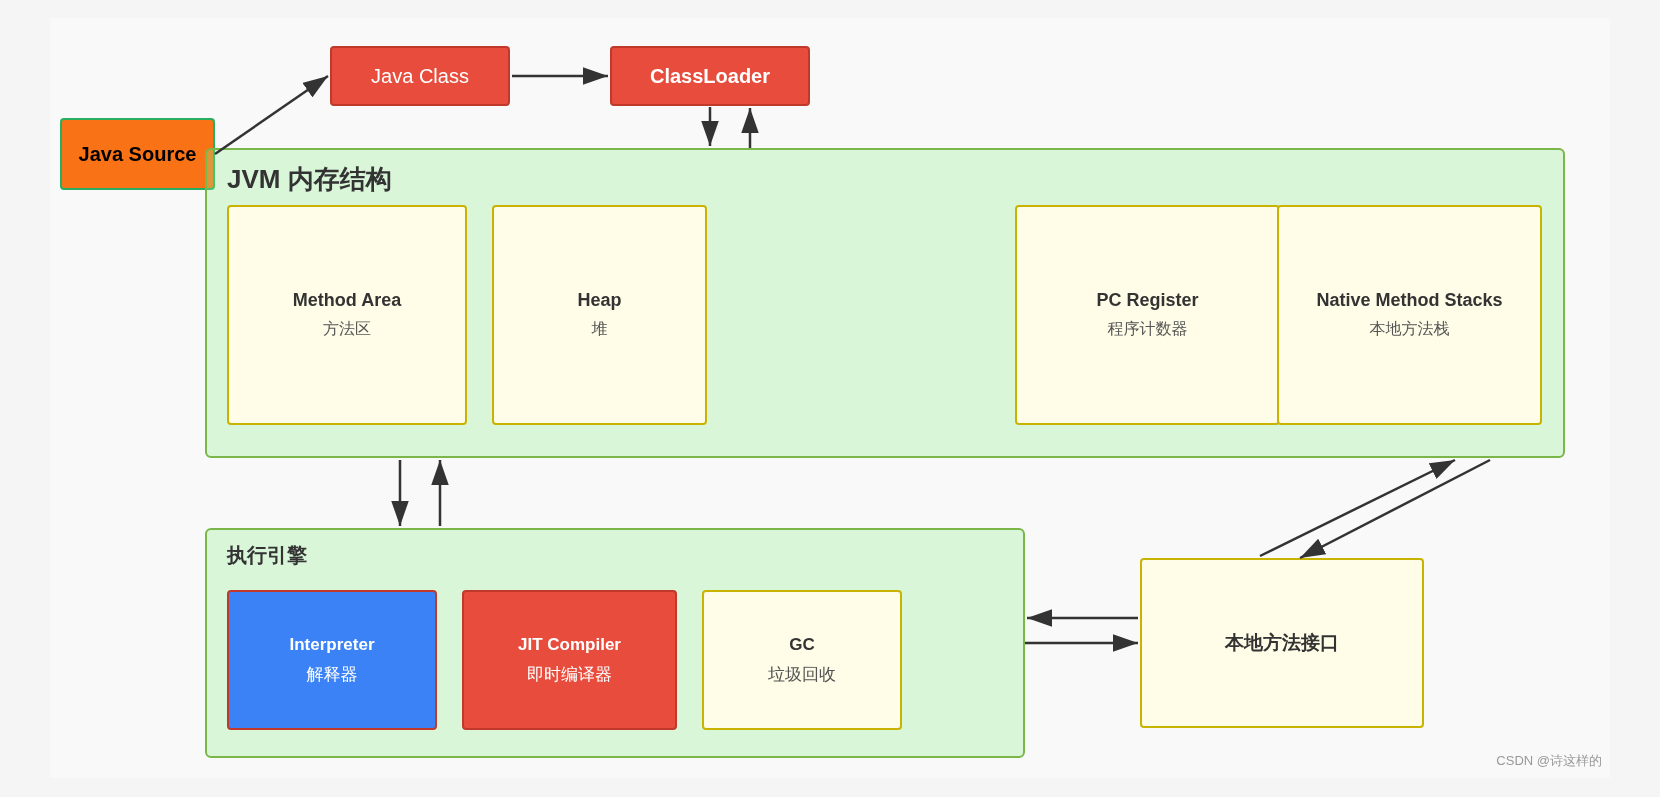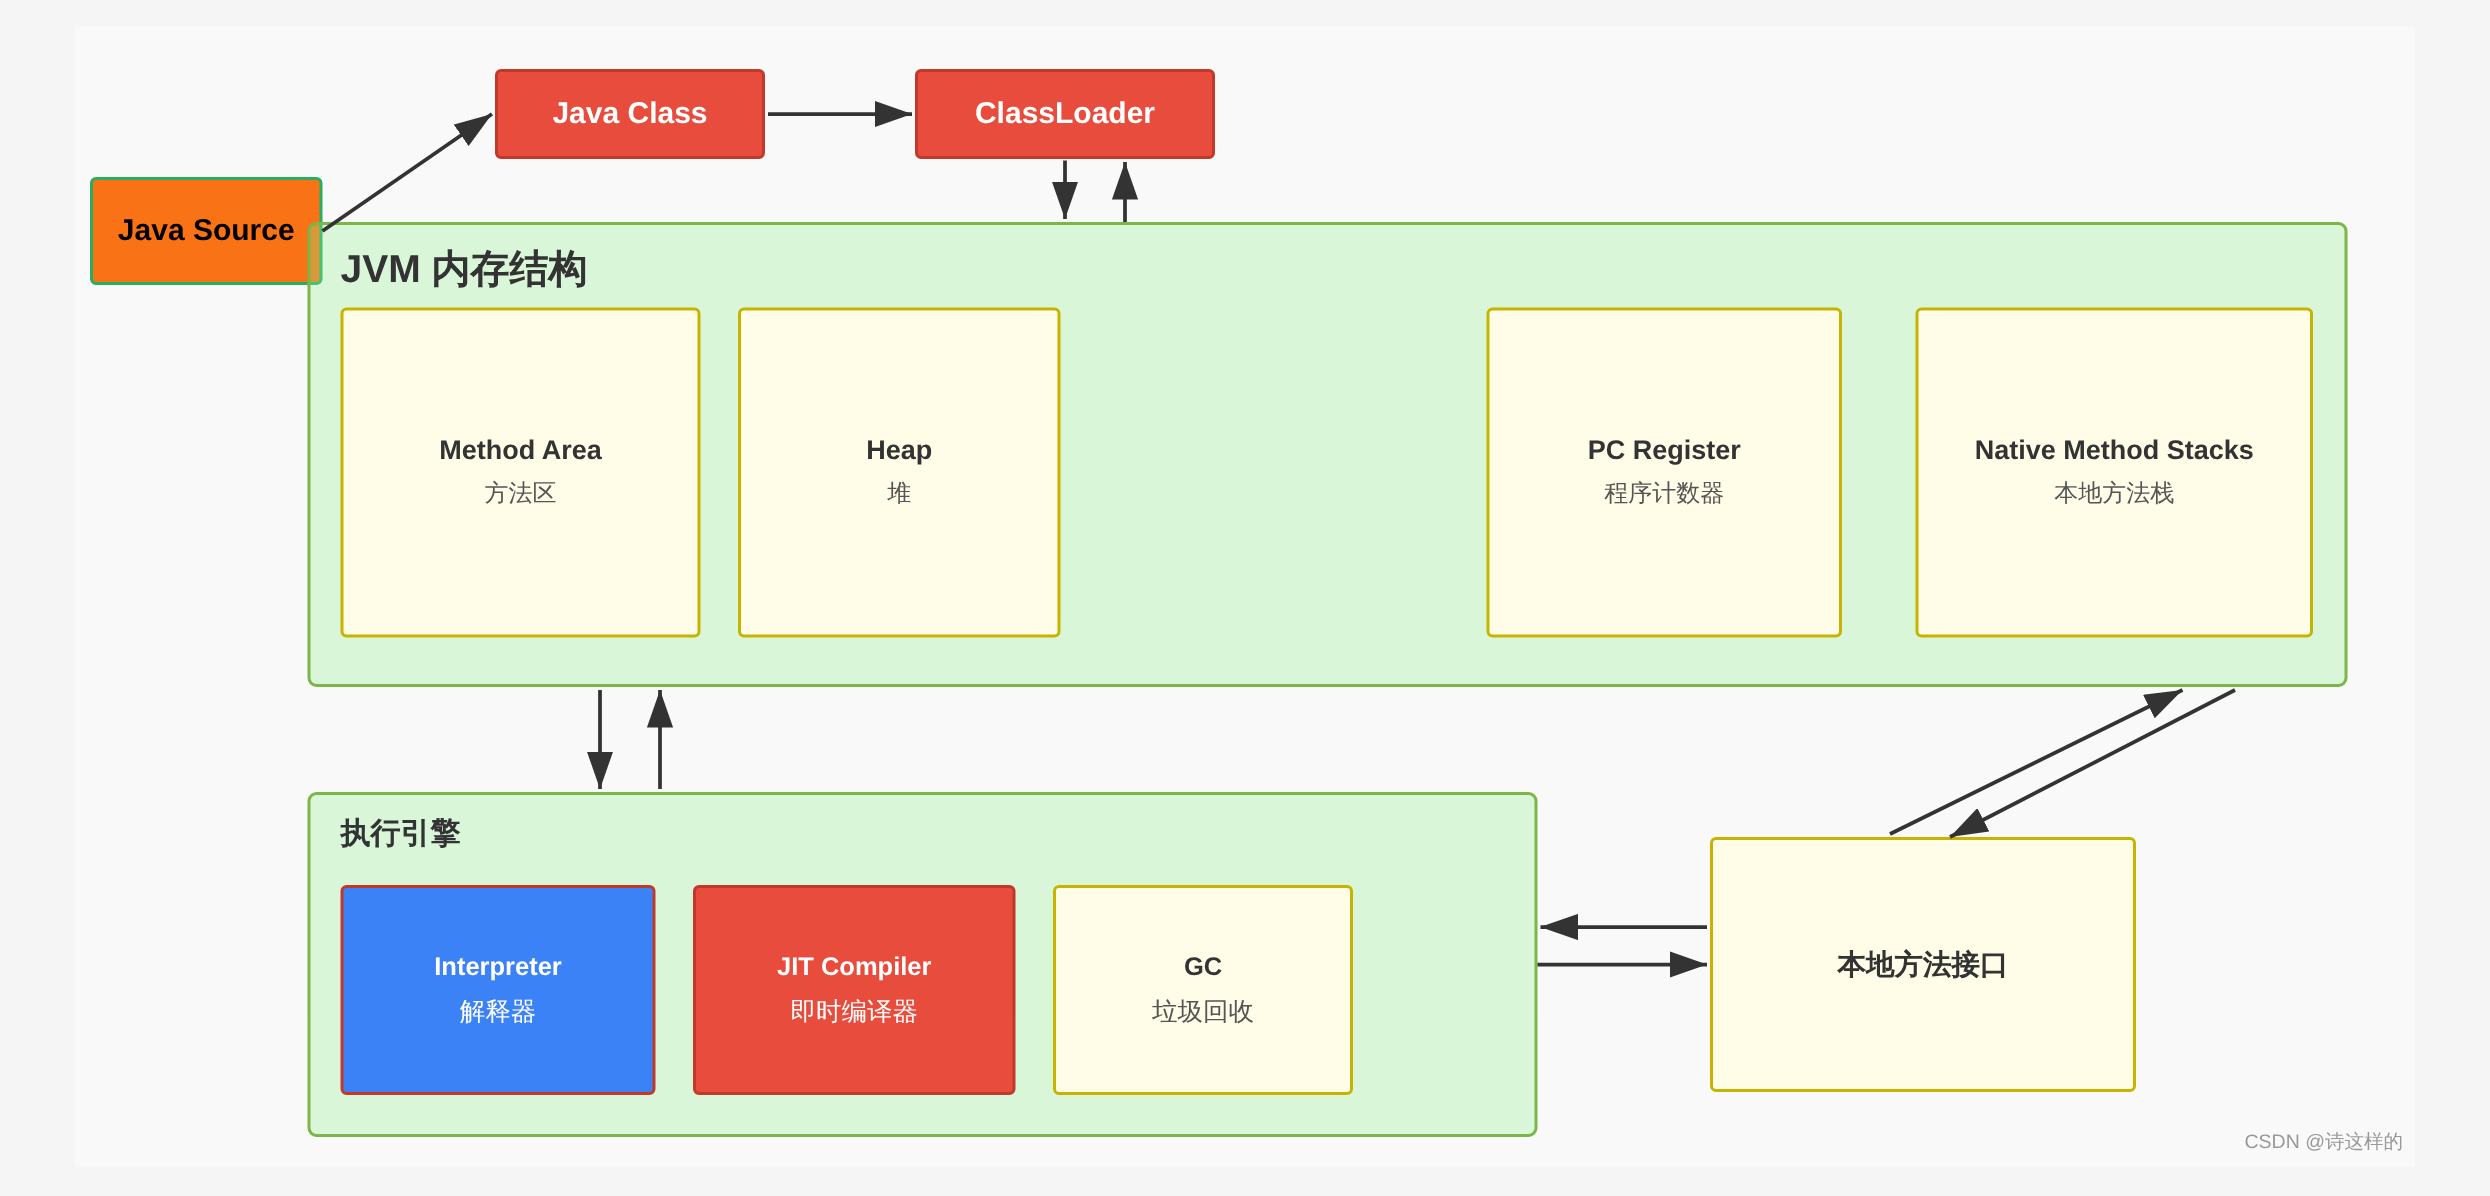--- a/index.html
+++ b/index.html
@@ -44,21 +44,21 @@
       left: 280px;
       top: 28px;
       width: 180px;
       height: 60px;
       background: #e74c3c;
       border: 2px solid #c0392b;
       border-radius: 4px;
       display: flex;
       align-items: center;
       justify-content: center;
-      font-weight: bold;
+      font-weight: normal;
       font-size: 20px;
       color: #fff;
     }
 
     
     .classloader {
       position: absolute;
       left: 560px;
       top: 28px;
       width: 200px;
@@ -119,21 +119,21 @@
 
     .memory-box .title-cn {
       font-size: 16px;
       color: #555;
       text-align: center;
     }
 
     .method-area { left: 20px; width: 240px; }
     .heap { left: 285px; width: 215px; }
     .jvm-stacks { left: 525px; width: 230px; }
-    .pc-register { left: 784px; width: 237px; }
+    .pc-register { left: 808px; width: 265px; }
     .native-method-stacks { left: 1070px; width: 265px; }
 
     
     .exec-engine {
       position: absolute;
       left: 155px;
       top: 510px;
       width: 820px;
       height: 230px;
       background: rgba(144, 238, 144, 0.3);

